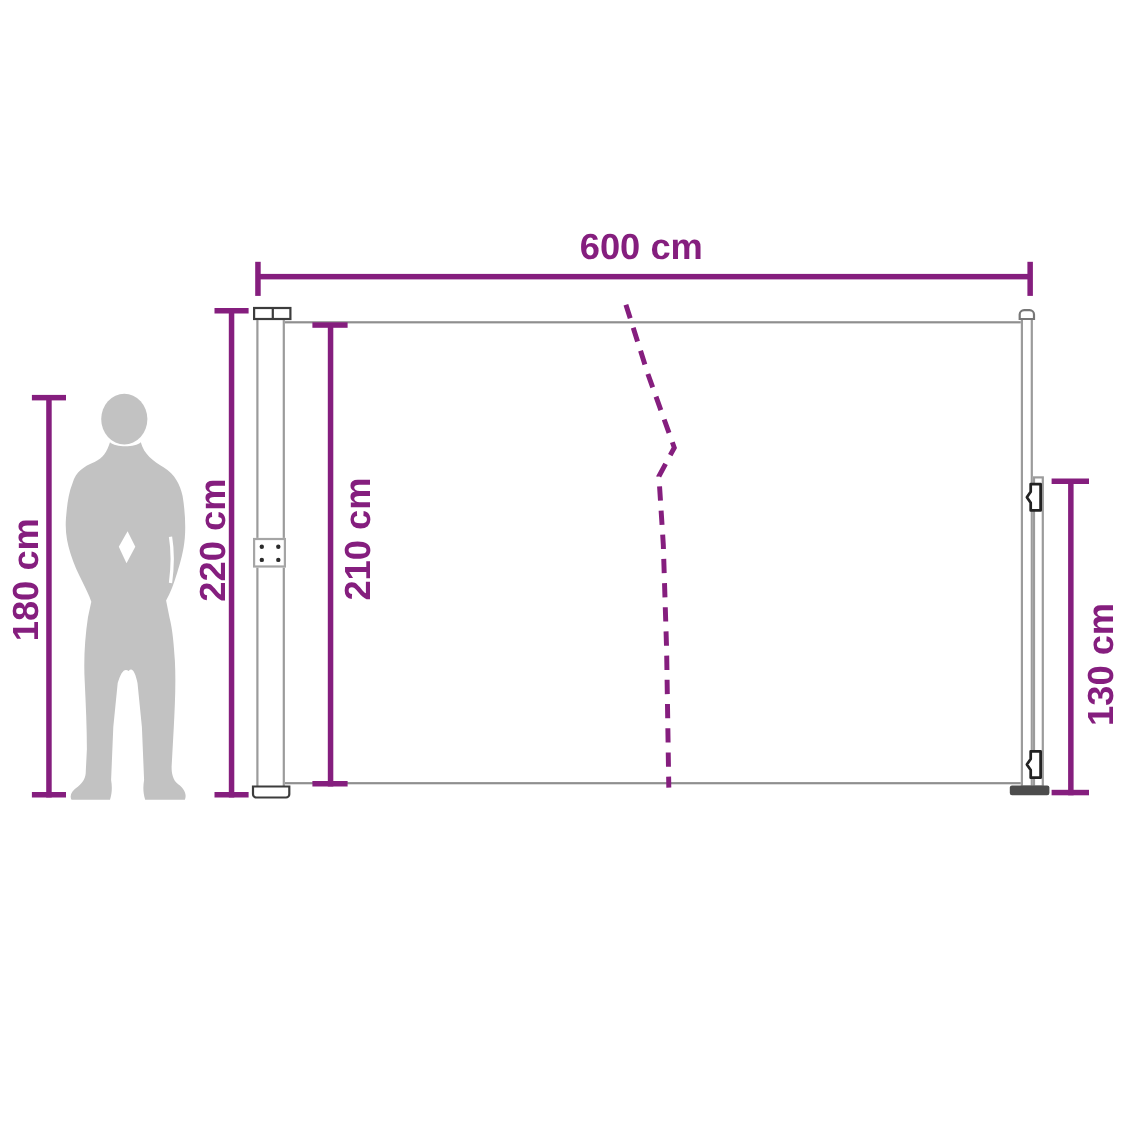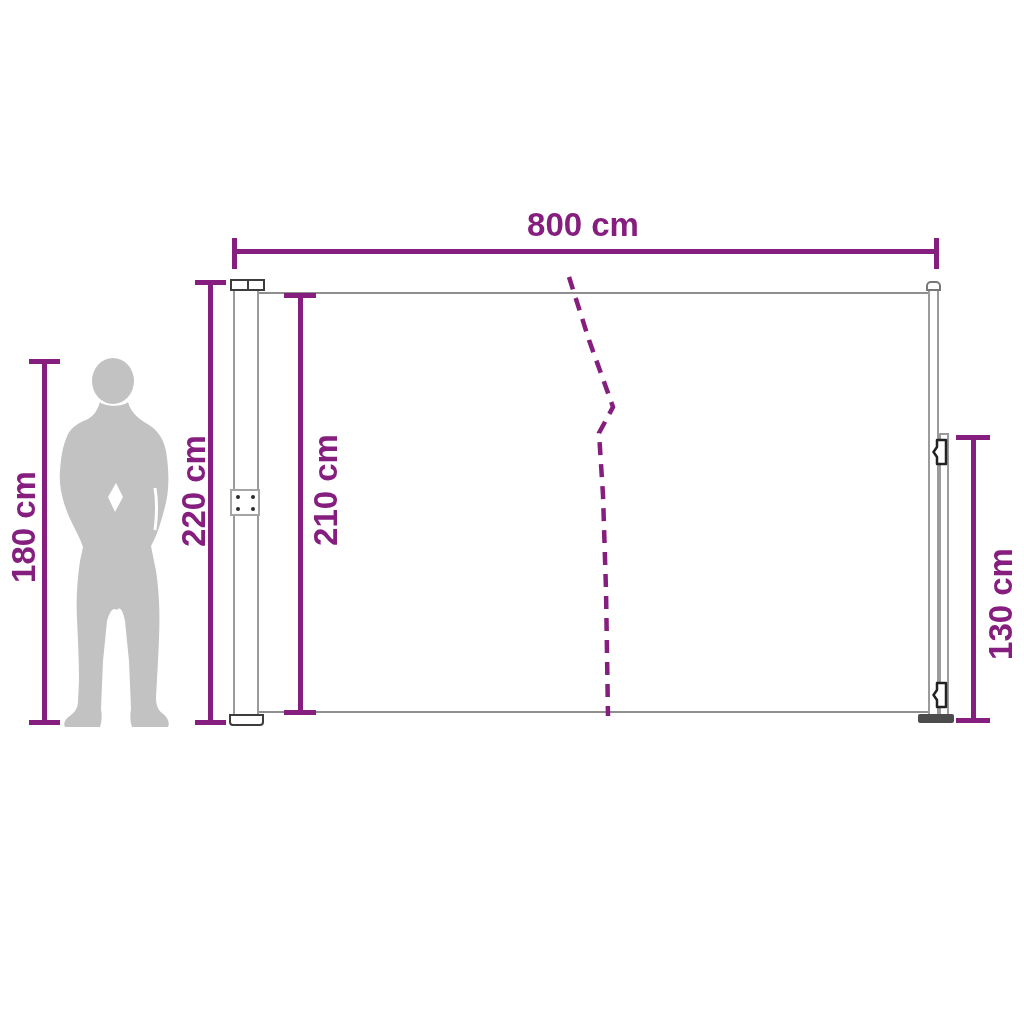--- a/index.html
+++ b/index.html
@@ -77,21 +77,21 @@
     <path d="M5 2 H14 V26 H5 V19 L1.5 14 L5 9 Z" fill="#fff" stroke="#222" stroke-width="2.5" stroke-linejoin="round"></path>
   </svg>
 
   <svg class="overlay-top" width="1024" height="1024" viewBox="0 0 1024 1024">
     <polyline points="569,277 589,340 613,407 599,433 603,495 606,590 608,716" fill="none" stroke="#851e7e" stroke-width="4.5" stroke-dasharray="13 9"></polyline>
   </svg>
 
   <div class="dim" style="left:234px;top:249px;width:703px;height:5px;"></div>
   <div class="dim" style="left:232px;top:238px;width:5px;height:31px;"></div>
   <div class="dim" style="left:934px;top:238px;width:5px;height:31px;"></div>
-  <div class="hlabel" style="left:583px;top:224px;">800 cm</div>
+  <div class="hlabel" style="left:583px;top:224px;">600 cm</div>
 
   <div class="dim" style="left:42px;top:361px;width:5px;height:364px;"></div>
   <div class="dim" style="left:29px;top:359px;width:31px;height:5px;"></div>
   <div class="dim" style="left:29px;top:720px;width:31px;height:5px;"></div>
   <div class="vlabel" style="left:23px;top:527px;">180 cm</div>
 
   <div class="dim" style="left:208px;top:280px;width:5px;height:445px;"></div>
   <div class="dim" style="left:195px;top:280px;width:31px;height:5px;"></div>
   <div class="dim" style="left:195px;top:720px;width:31px;height:5px;"></div>
   <div class="vlabel" style="left:193px;top:491px;">220 cm</div>

